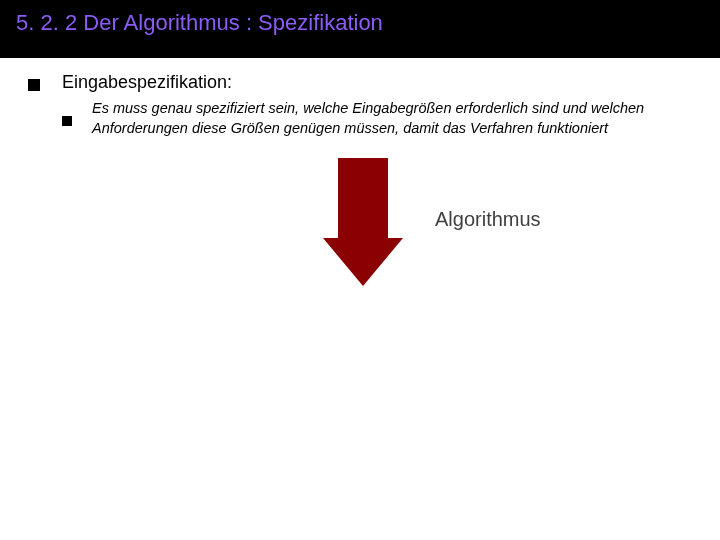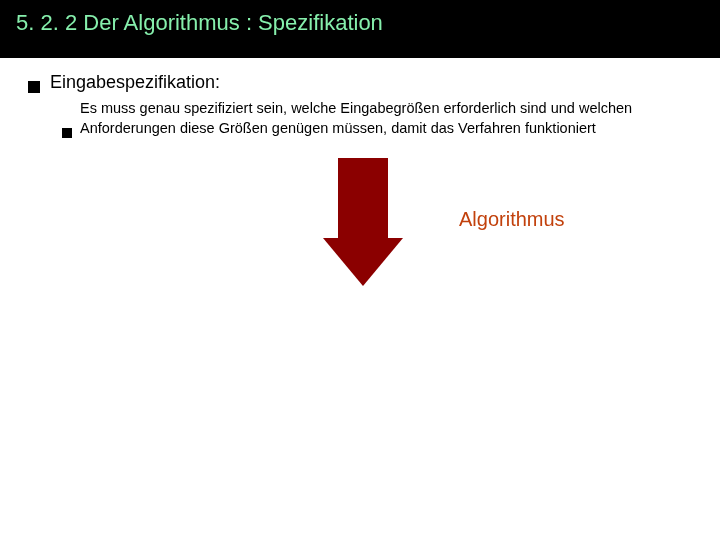--- a/index.html
+++ b/index.html
@@ -6,33 +6,34 @@
   body {
     width: 720px;
     height: 540px;
     background: #ffffff;
     font-family: Arial, Helvetica, sans-serif;
     position: relative;
     overflow: hidden;
   }
   .title-bar {
     background: #000000;
-    color: #86efac;
+    color: #8b5cf6;
     padding: 10px 16px 22px 16px;
     font-size: 22px;
     font-weight: 400;
   }
   .content {
     padding: 14px 28px 0 28px;
     color: #000000;
   }
   .bullet-row {
     display: flex;
-    align-items: flex-end;
+    align-items: center;
     margin-bottom: 6px;
+    gap: 12px;
   }
   .bullet-square {
     width: 12px;
     height: 12px;
     background: #000000;
     flex-shrink: 0;
     margin-top: 4px;
     margin-right: 10px;
   }
   .bullet-square.small {
@@ -40,41 +41,42 @@
     height: 10px;
     margin-top: 4px;
     margin-right: 8px;
   }
   .level1-text {
     font-size: 18px;
   }
   .level2 {
     margin-left: 34px;
     margin-bottom: 20px;
+    font-style: italic;
   }
   .level2-text {
     font-size: 14.5px;
     line-height: 1.35;
   }
   .arrow-area {
     position: relative;
     height: 130px;
     margin: 6px 0 18px 0;
   }
   .arrow-svg {
     position: absolute;
     left: 280px;
     top: 0;
   }
   .arrow-label {
     position: absolute;
-    left: 431px;
+    left: 407px;
     top: 50px;
     font-size: 20px;
-    color: #c2410c;
+    color: #404040;
   }
   .section2 {
     margin-top: 6px;
   }
 </style>
 </head>
 <body>
 
 <div class="title-bar">
   <span>5. 2. 2  Der Algorithmus : Spezifikation</span>

